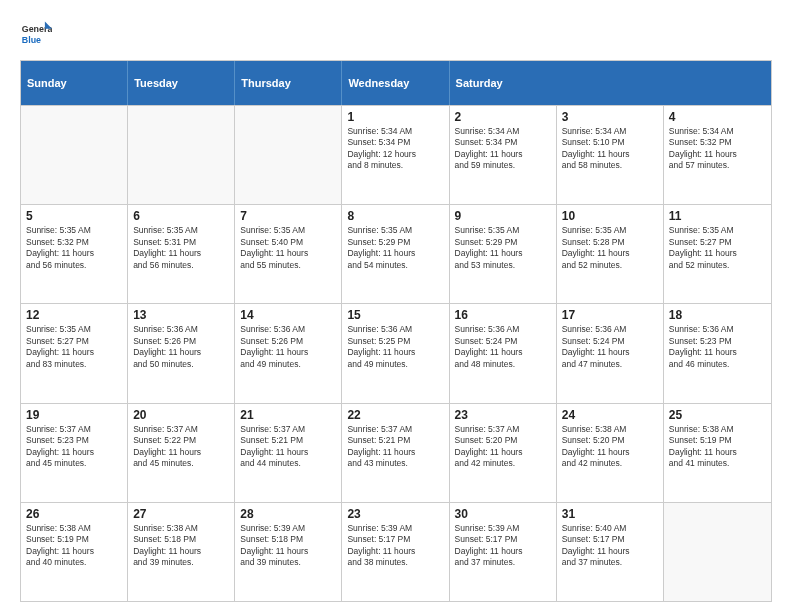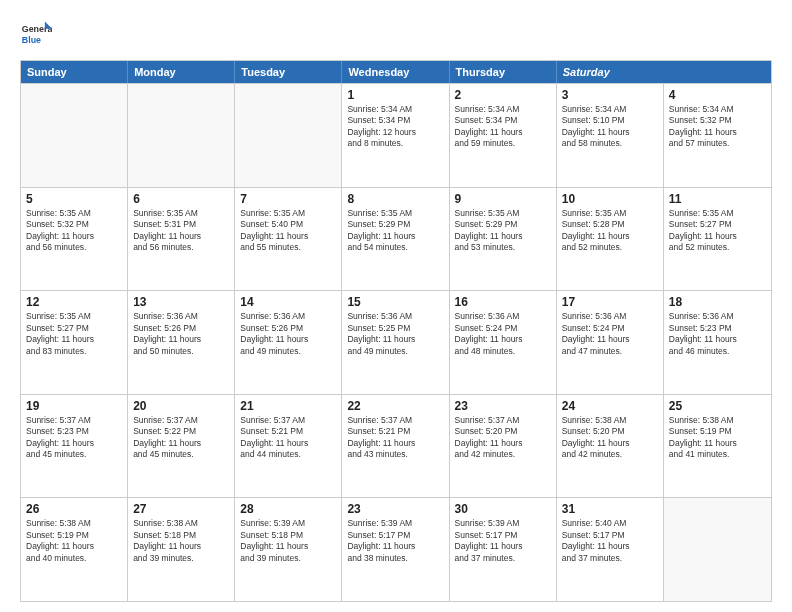--- a/index.html
+++ b/index.html
@@ -54,25 +54,25 @@
     }
     .cal-header {
       display: grid;
       grid-template-columns: repeat(7, 1fr);
       background: #2a6db5;
     }
     .cal-header-cell {
       color: #fff;
       font-size: 11px;
       font-weight: bold;
-      padding: 5px 6px;
+      padding: 16px 6px;
       text-align: left;
       border-right: 1px solid #5590c8;
     }
-    .cal-header-cell:last-child { border-right: none; font-style: italic; }
+    .cal-header-cell:last-child { border-right: none; }
     .cal-body {
       flex: 1;
       display: flex;
       flex-direction: column;
     }
     .cal-row {
       display: grid;
       grid-template-columns: repeat(7, 1fr);
       flex: 1;
       border-top: 1px solid #ccc;
@@ -115,24 +115,23 @@
     </div>
     <div class="title-block">
       <div class="month-title"></div>
       <div class="subtitle"></div>
     </div>
   </div>
 
   <div class="calendar">
     <div class="cal-header" id="cal-header">
         <div class="cal-header-cell">Sunday</div>
-        <div class="cal-header-cell">Monday</div>
         <div class="cal-header-cell">Tuesday</div>
+        <div class="cal-header-cell">Thursday</div>
         <div class="cal-header-cell">Wednesday</div>
-        <div class="cal-header-cell">Thursday</div>
         <div class="cal-header-cell">Saturday</div>
       </div>
     <div class="cal-body" id="cal-body">
         <div class="cal-row">
           <div class="cal-cell empty"></div>
           <div class="cal-cell empty"></div>
           <div class="cal-cell empty"></div>
           <div class="cal-cell">
             <span class="day-num">1</span>
             <div class="cell-line">Sunrise: 5:34 AM</div>

